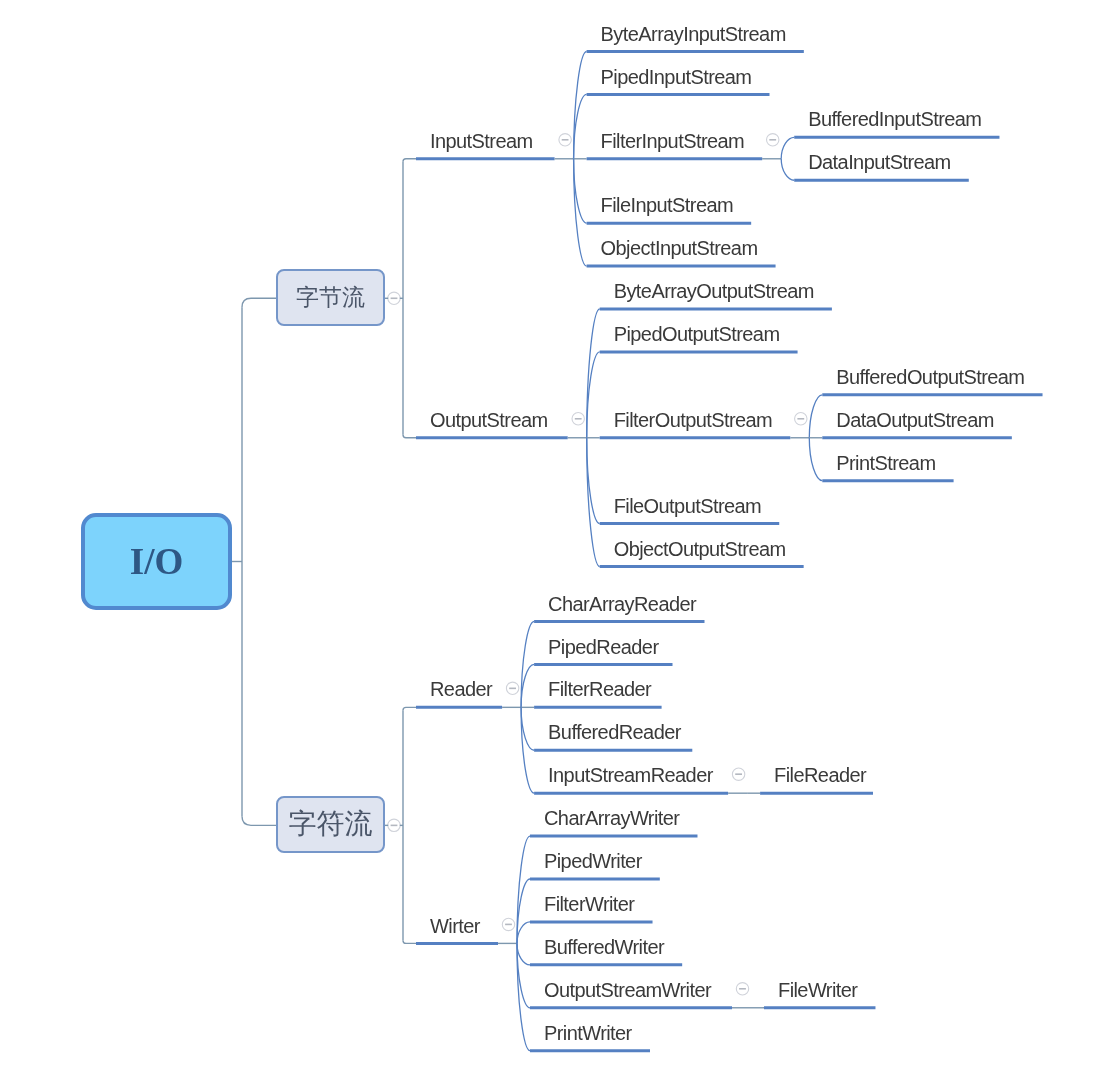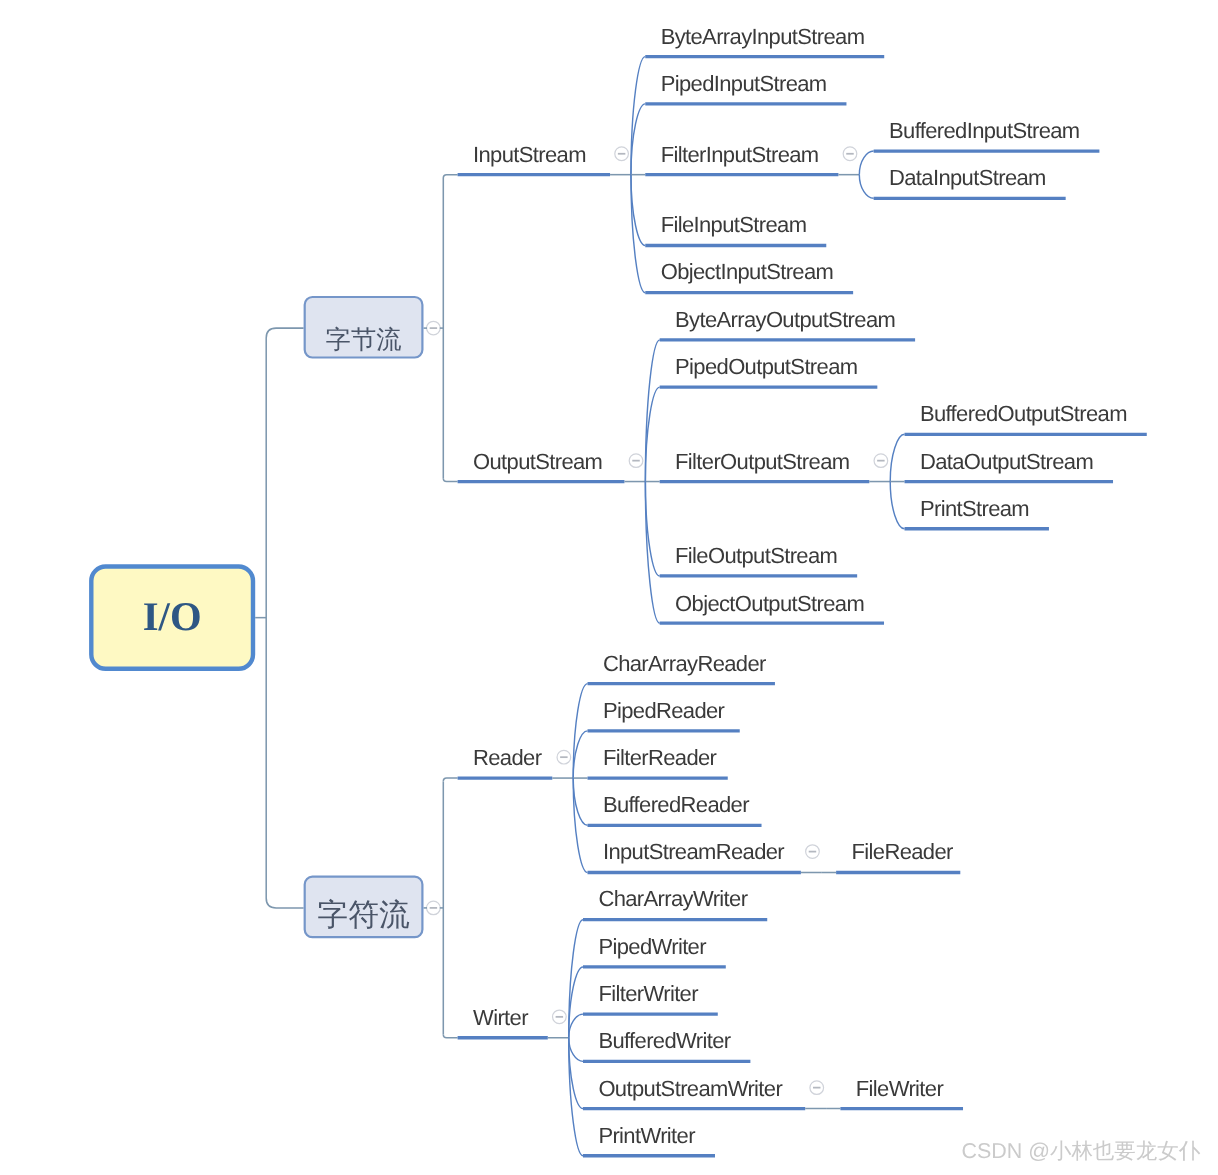--- a/index.html
+++ b/index.html
@@ -1,21 +1,21 @@
 <!DOCTYPE html>
 <html><head>
 <meta charset="utf-8">
 <style>
   html,body{margin:0;padding:0;}
   body{width:1107px;height:1068px;background:#fff;font-family:"Liberation Sans",sans-serif;overflow:hidden;}
   #stage{position:relative;width:1107px;height:1068px;background:#fff;}
   svg#links{position:absolute;left:0;top:0;width:1107px;height:1068px;overflow:visible;}
   #nodes{position:absolute;left:0;top:0;width:1107px;height:1068px;}
   .node-label{position:absolute;white-space:nowrap;line-height:1;}
-  .boxnode{position:absolute;box-sizing:border-box;display:flex;align-items:flex-end;justify-content:center;}
+  .boxnode{position:absolute;box-sizing:border-box;display:flex;align-items:center;justify-content:center;}
   .rootnode{position:absolute;box-sizing:border-box;display:flex;align-items:center;justify-content:center;font-weight:bold;font-family:"Liberation Serif",serif;}
   .watermark{position:absolute;white-space:nowrap;font-family:"Liberation Sans",sans-serif;}
 </style>
 </head>
 <body>
 
 <div id="stage" style="background: rgb(255, 255, 255);">
   <svg id="links">
       <path d="M232,561.5 L242,561.5" stroke="#7D97AE" stroke-width="1.4" fill="none" stroke-linecap="butt" stroke-linejoin="round"></path>
       <path d="M242,307.2800000000001 L242,816.3699999999999" stroke="#7D97AE" stroke-width="1.4" fill="none" stroke-linecap="butt" stroke-linejoin="round"></path>
@@ -134,21 +134,21 @@
       <path d="M732,1007.7799999999997 L751,1007.7799999999997" stroke="#7D97AE" stroke-width="1.4" fill="none" stroke-linecap="butt" stroke-linejoin="round"></path>
       <g>
         <circle cx="742.5" cy="988.7799999999997" r="6.2" fill="none" stroke="#D0D3DA" stroke-width="1.1"></circle>
         <path d="M739.1,988.7799999999997 L745.9,988.7799999999997" stroke="#B4B8C0" stroke-width="1.6" stroke-linecap="butt"></path>
       </g>
       <path d="M751,1007.7799999999997 L764,1007.7799999999997" stroke="#7D97AE" stroke-width="1.4" fill="none" stroke-linecap="butt" stroke-linejoin="round"></path>
       <path d="M764,1007.7799999999997 L875.470625,1007.7799999999997" stroke="#5580C2" stroke-width="3" fill="none" stroke-linecap="butt" stroke-linejoin="round"></path>
       <path d="M530,1050.6999999999998 L650,1050.6999999999998" stroke="#5580C2" stroke-width="3" fill="none" stroke-linecap="butt" stroke-linejoin="round"></path>
     </svg>
   <div id="nodes">
-      <div class="rootnode" style="left: 81px; top: 513px; width: 151px; height: 97px; background: #fef9c3; border: 4.5px solid rgb(81, 137, 207); border-radius: 15px; font-size: 37px; color: rgb(46, 87, 132);">
+      <div class="rootnode" style="left: 81px; top: 513px; width: 151px; height: 97px; background: #7dd3fc; border: 4.5px solid rgb(81, 137, 207); border-radius: 15px; font-size: 37px; color: rgb(46, 87, 132);">
         <span>I/O</span>
       </div>
       <div class="boxnode" style="left: 276px; top: 268.58px; width: 109px; height: 57px; background: rgb(223, 228, 240); border: 2.4px solid rgb(117, 150, 201); border-radius: 8px; font-size: 23px; color: rgb(74, 85, 104);">
         <span>字节流</span>
       </div>
       <div class="boxnode" style="left: 276px; top: 795.67px; width: 109px; height: 57px; background: rgb(223, 228, 240); border: 2.4px solid rgb(117, 150, 201); border-radius: 8px; font-size: 28px; color: rgb(74, 85, 104);">
         <span>字符流</span>
       </div>
       <div class="node-label" style="left: 430px; top: 140.89px; line-height: 0; font-size: 20px; letter-spacing: -0.58px; color: rgb(58, 58, 58);">InputStream</div>
       <div class="node-label" style="left: 600.6px; top: 33.59px; line-height: 0; font-size: 20px; letter-spacing: -0.58px; color: rgb(58, 58, 58);">ByteArrayInputStream</div>
@@ -176,14 +176,13 @@
       <div class="node-label" style="left: 774.1px; top: 775.28px; line-height: 0; font-size: 20px; letter-spacing: -0.58px; color: rgb(58, 58, 58);">FileReader</div>
       <div class="node-label" style="left: 430px; top: 925.5px; line-height: 0; font-size: 20px; letter-spacing: -0.58px; color: rgb(58, 58, 58);">Wirter</div>
       <div class="node-label" style="left: 544px; top: 818.2px; line-height: 0; font-size: 20px; letter-spacing: -0.58px; color: rgb(58, 58, 58);">CharArrayWriter</div>
       <div class="node-label" style="left: 544px; top: 861.12px; line-height: 0; font-size: 20px; letter-spacing: -0.58px; color: rgb(58, 58, 58);">PipedWriter</div>
       <div class="node-label" style="left: 544px; top: 904.04px; line-height: 0; font-size: 20px; letter-spacing: -0.58px; color: rgb(58, 58, 58);">FilterWriter</div>
       <div class="node-label" style="left: 544px; top: 946.96px; line-height: 0; font-size: 20px; letter-spacing: -0.58px; color: rgb(58, 58, 58);">BufferedWriter</div>
       <div class="node-label" style="left: 544px; top: 989.88px; line-height: 0; font-size: 20px; letter-spacing: -0.58px; color: rgb(58, 58, 58);">OutputStreamWriter</div>
       <div class="node-label" style="left: 778px; top: 989.88px; line-height: 0; font-size: 20px; letter-spacing: -0.58px; color: rgb(58, 58, 58);">FileWriter</div>
       <div class="node-label" style="left: 544px; top: 1032.8px; line-height: 0; font-size: 20px; letter-spacing: -0.58px; color: rgb(58, 58, 58);">PrintWriter</div>
     </div>
-  <div class="watermark" style="right: 16px; bottom: 8px; font-size: 19.5px; color: rgb(203, 203, 203);">CSDN @小林也要龙女仆</div>
 </div>
 
 </body></html>

